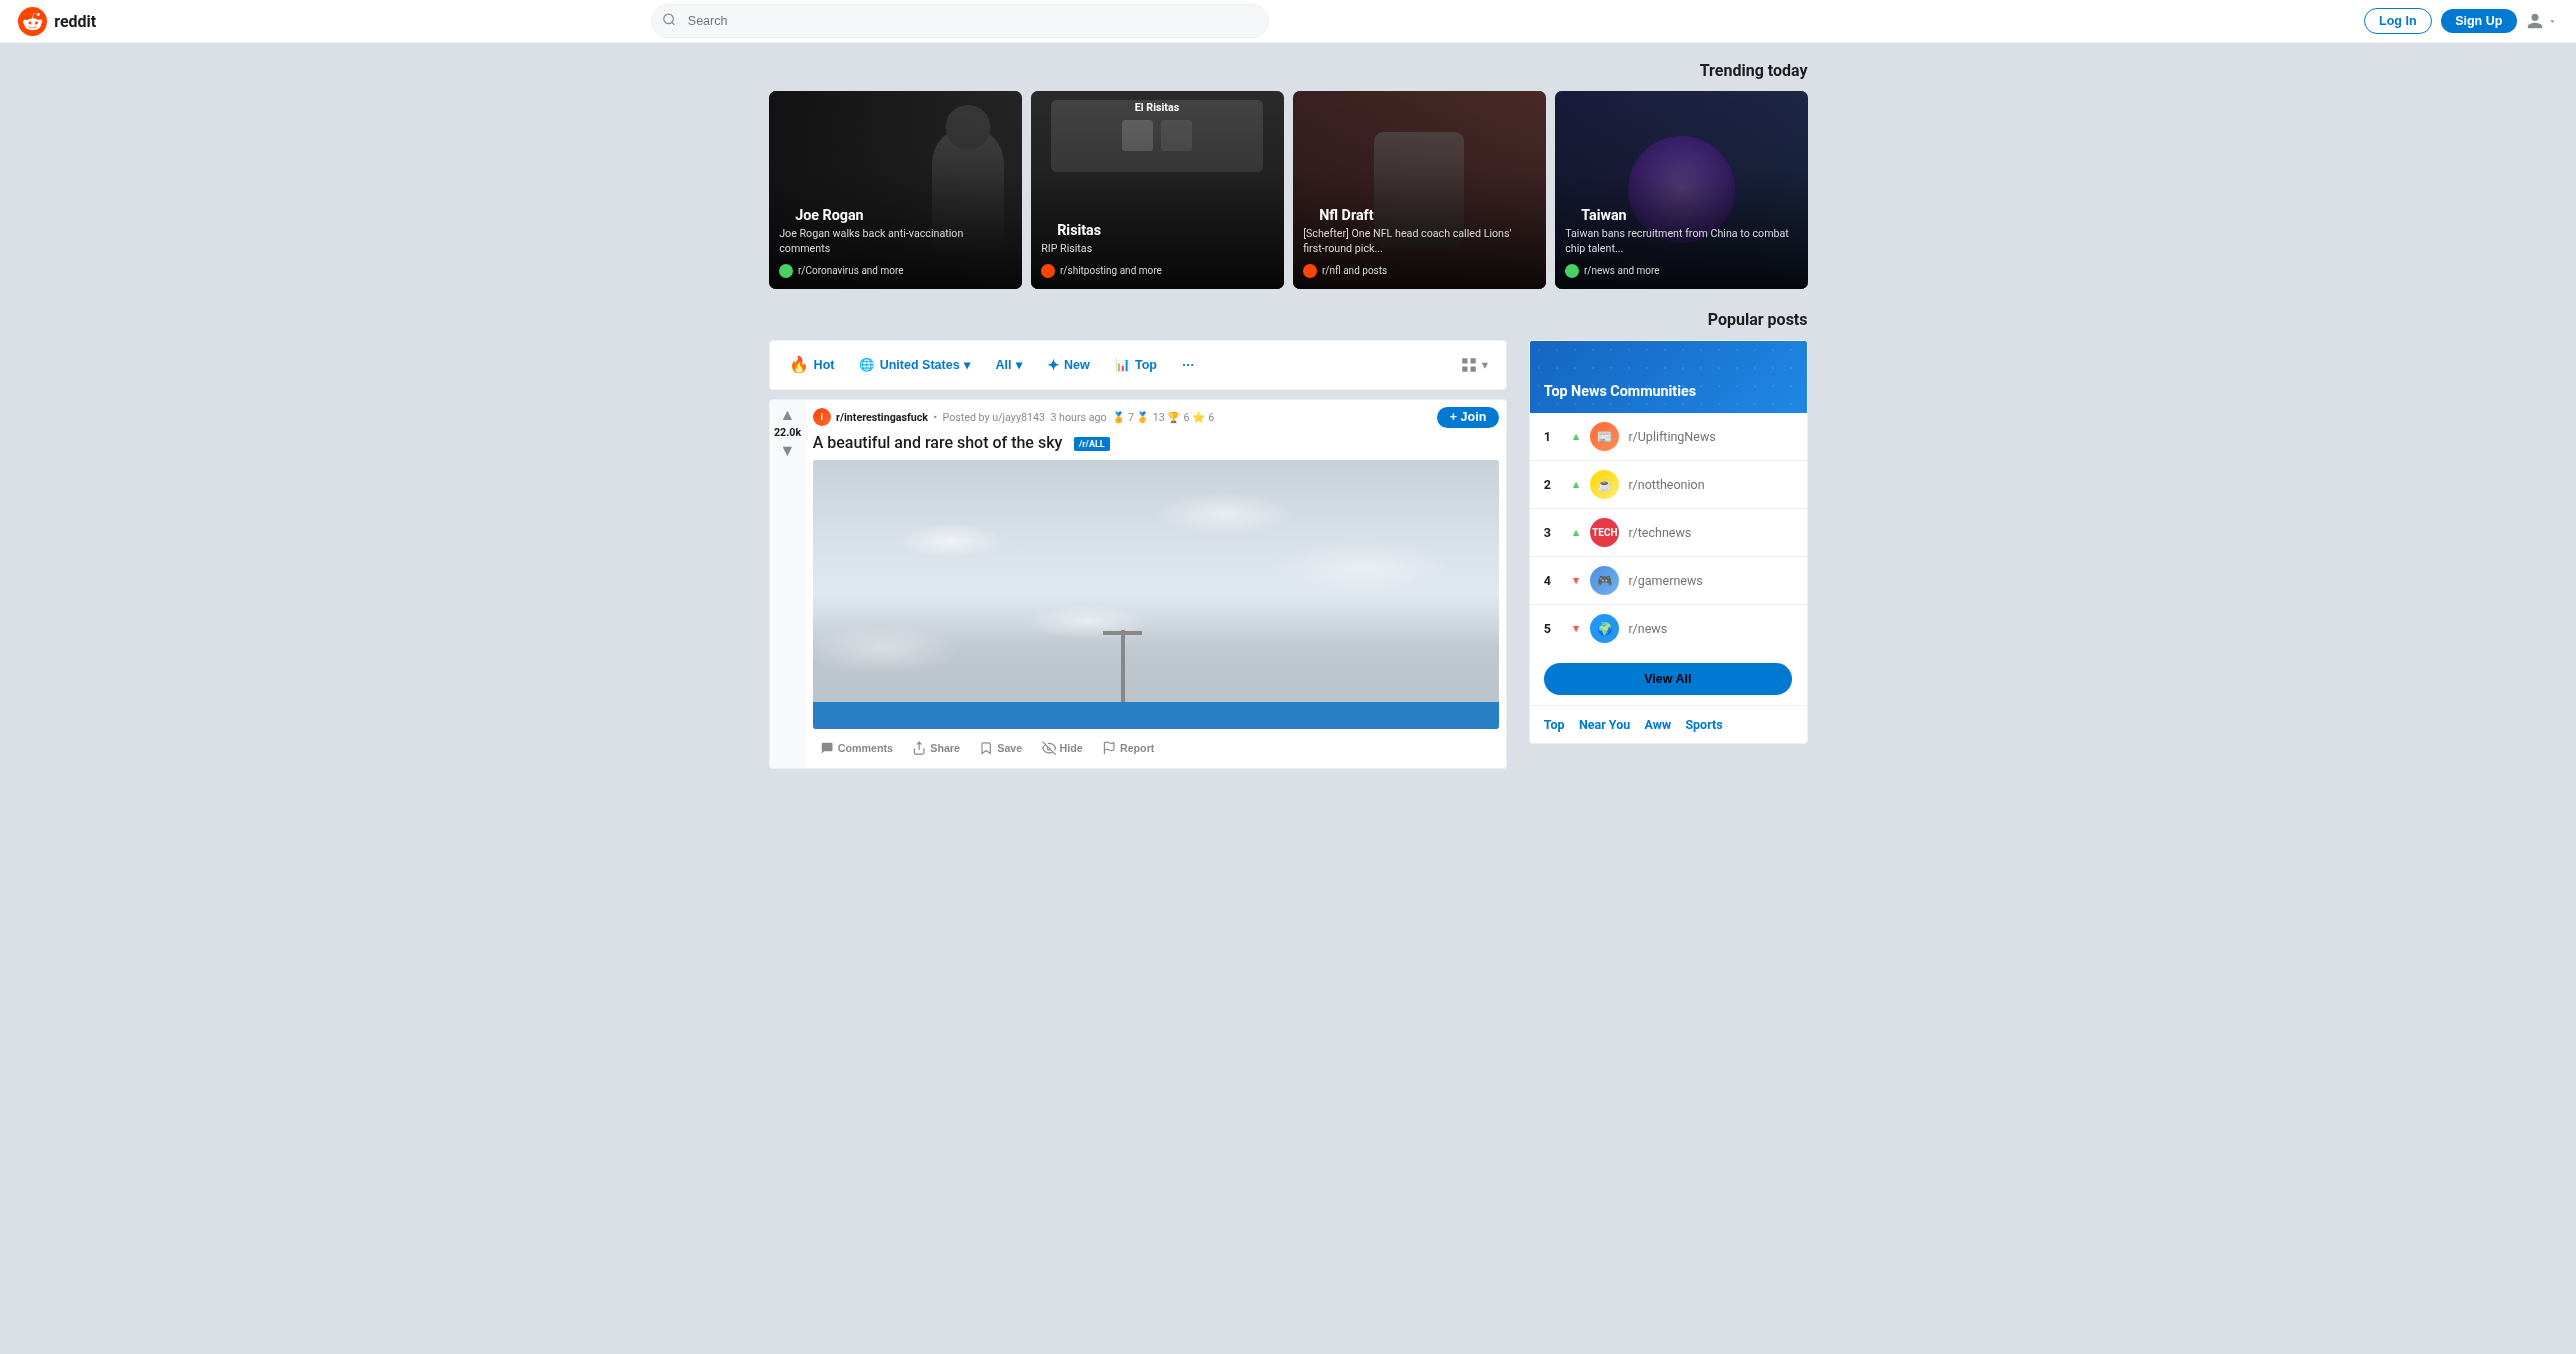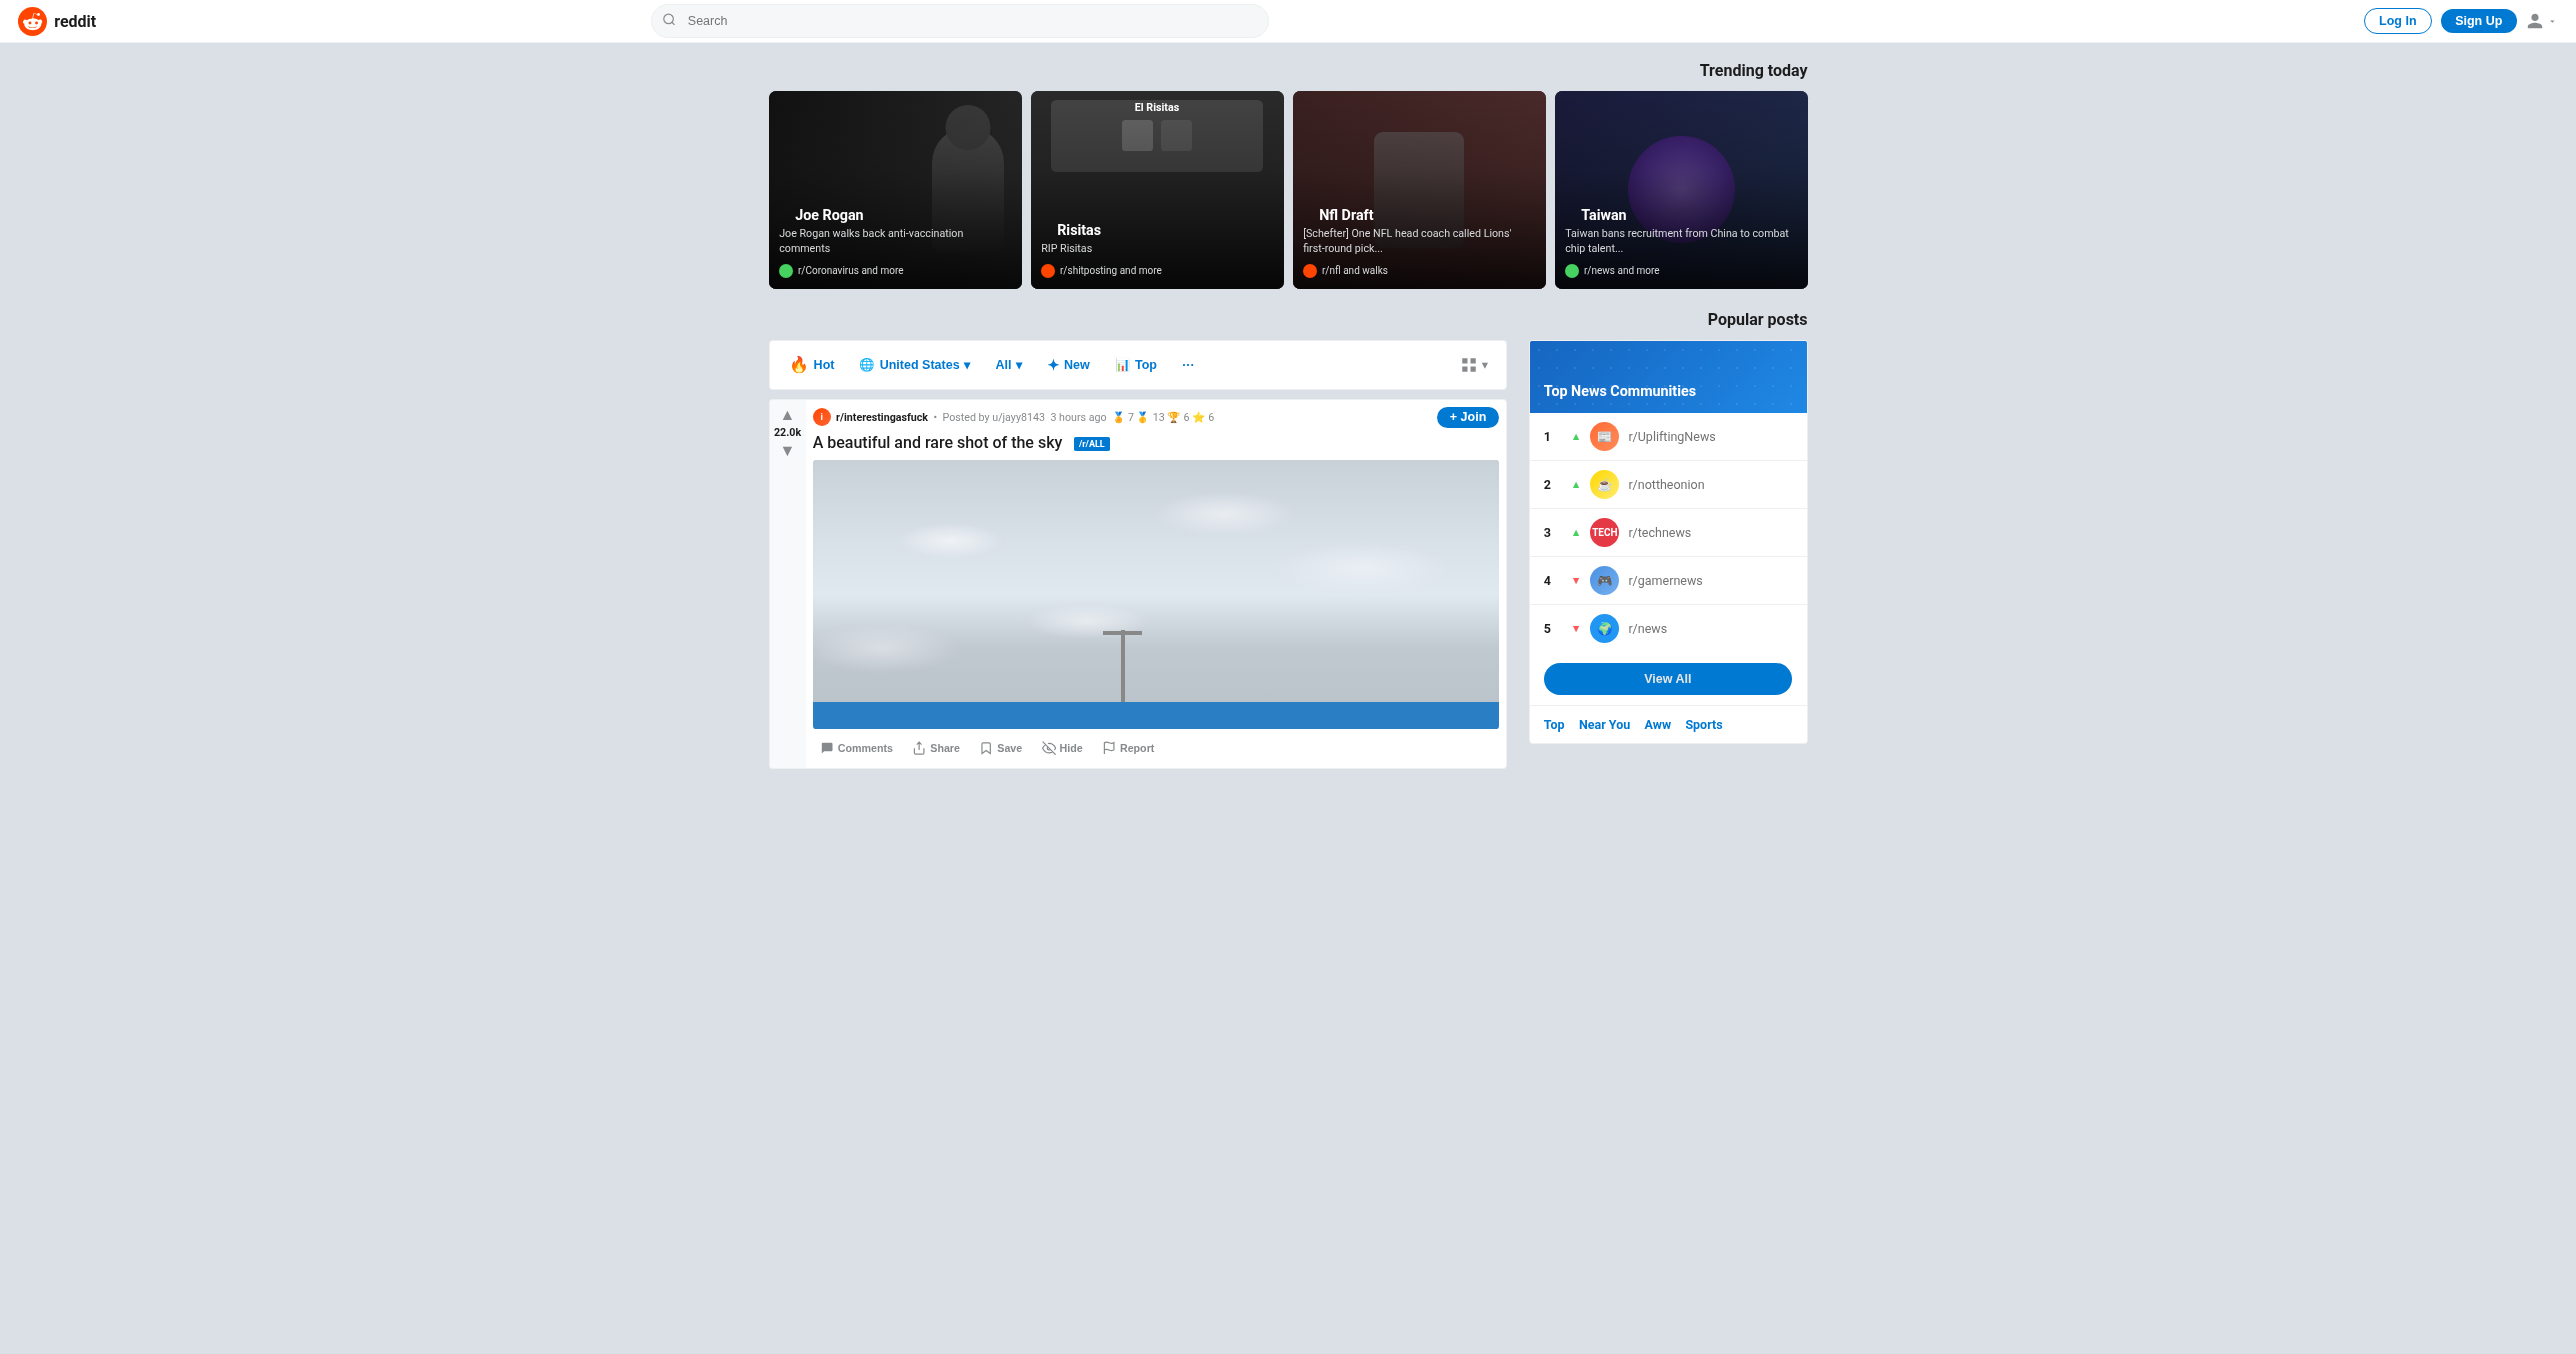--- a/index.html
+++ b/index.html
@@ -438,21 +438,21 @@
     .comm-name {
       font-size: 12.5px;
       color: #737373;
       font-weight: 400;
     }
     .view-all-btn {
       display: block;
       width: calc(100% - 29px);
       margin: 10.7px 14.3px;
       background: #0079d3;
-      color: #e5e5e5;
+      color: #000000;
       border: none;
       border-radius: 18px;
       padding: 9px;
       font-size: 12.5px;
       font-weight: 700;
       cursor: pointer;
       text-align: center;
     }
     .sidebar-footer-links {
       display: flex;
@@ -571,21 +571,21 @@
 
       <div class="trending-card tc-nfl">
         <div style="position:absolute;inset:0;background:linear-gradient(135deg,#3a2020,#553030);display:flex;align-items:center;justify-content:center;">
           <div style="width:90px;height:116px;background:linear-gradient(to bottom,#666,#444);border-radius:9px;opacity:0.5;"></div>
         </div>
         <div class="trending-card-overlay">
           <div class="trending-card-title">Nfl Draft</div>
           <div class="trending-card-desc">[Schefter] One NFL head coach called Lions' first-round pick...</div>
           <div class="trending-card-sub">
             <span class="sub-icon" style="background:#ff4500;"></span>
-            <span>r/nfl and walks</span>
+            <span>r/nfl and posts</span>
           </div>
         </div>
       </div>
 
       <div class="trending-card tc-taiwan">
         <div style="position:absolute;inset:0;background:linear-gradient(135deg,#1a1a3a,#203050);display:flex;align-items:center;justify-content:center;">
           <div style="width:107px;height:107px;border-radius:50%;background:radial-gradient(circle,#9966cc,#6633aa,#330066);opacity:0.6;"></div>
         </div>
         <div class="trending-card-overlay">
           <div class="trending-card-title">Taiwan</div>

